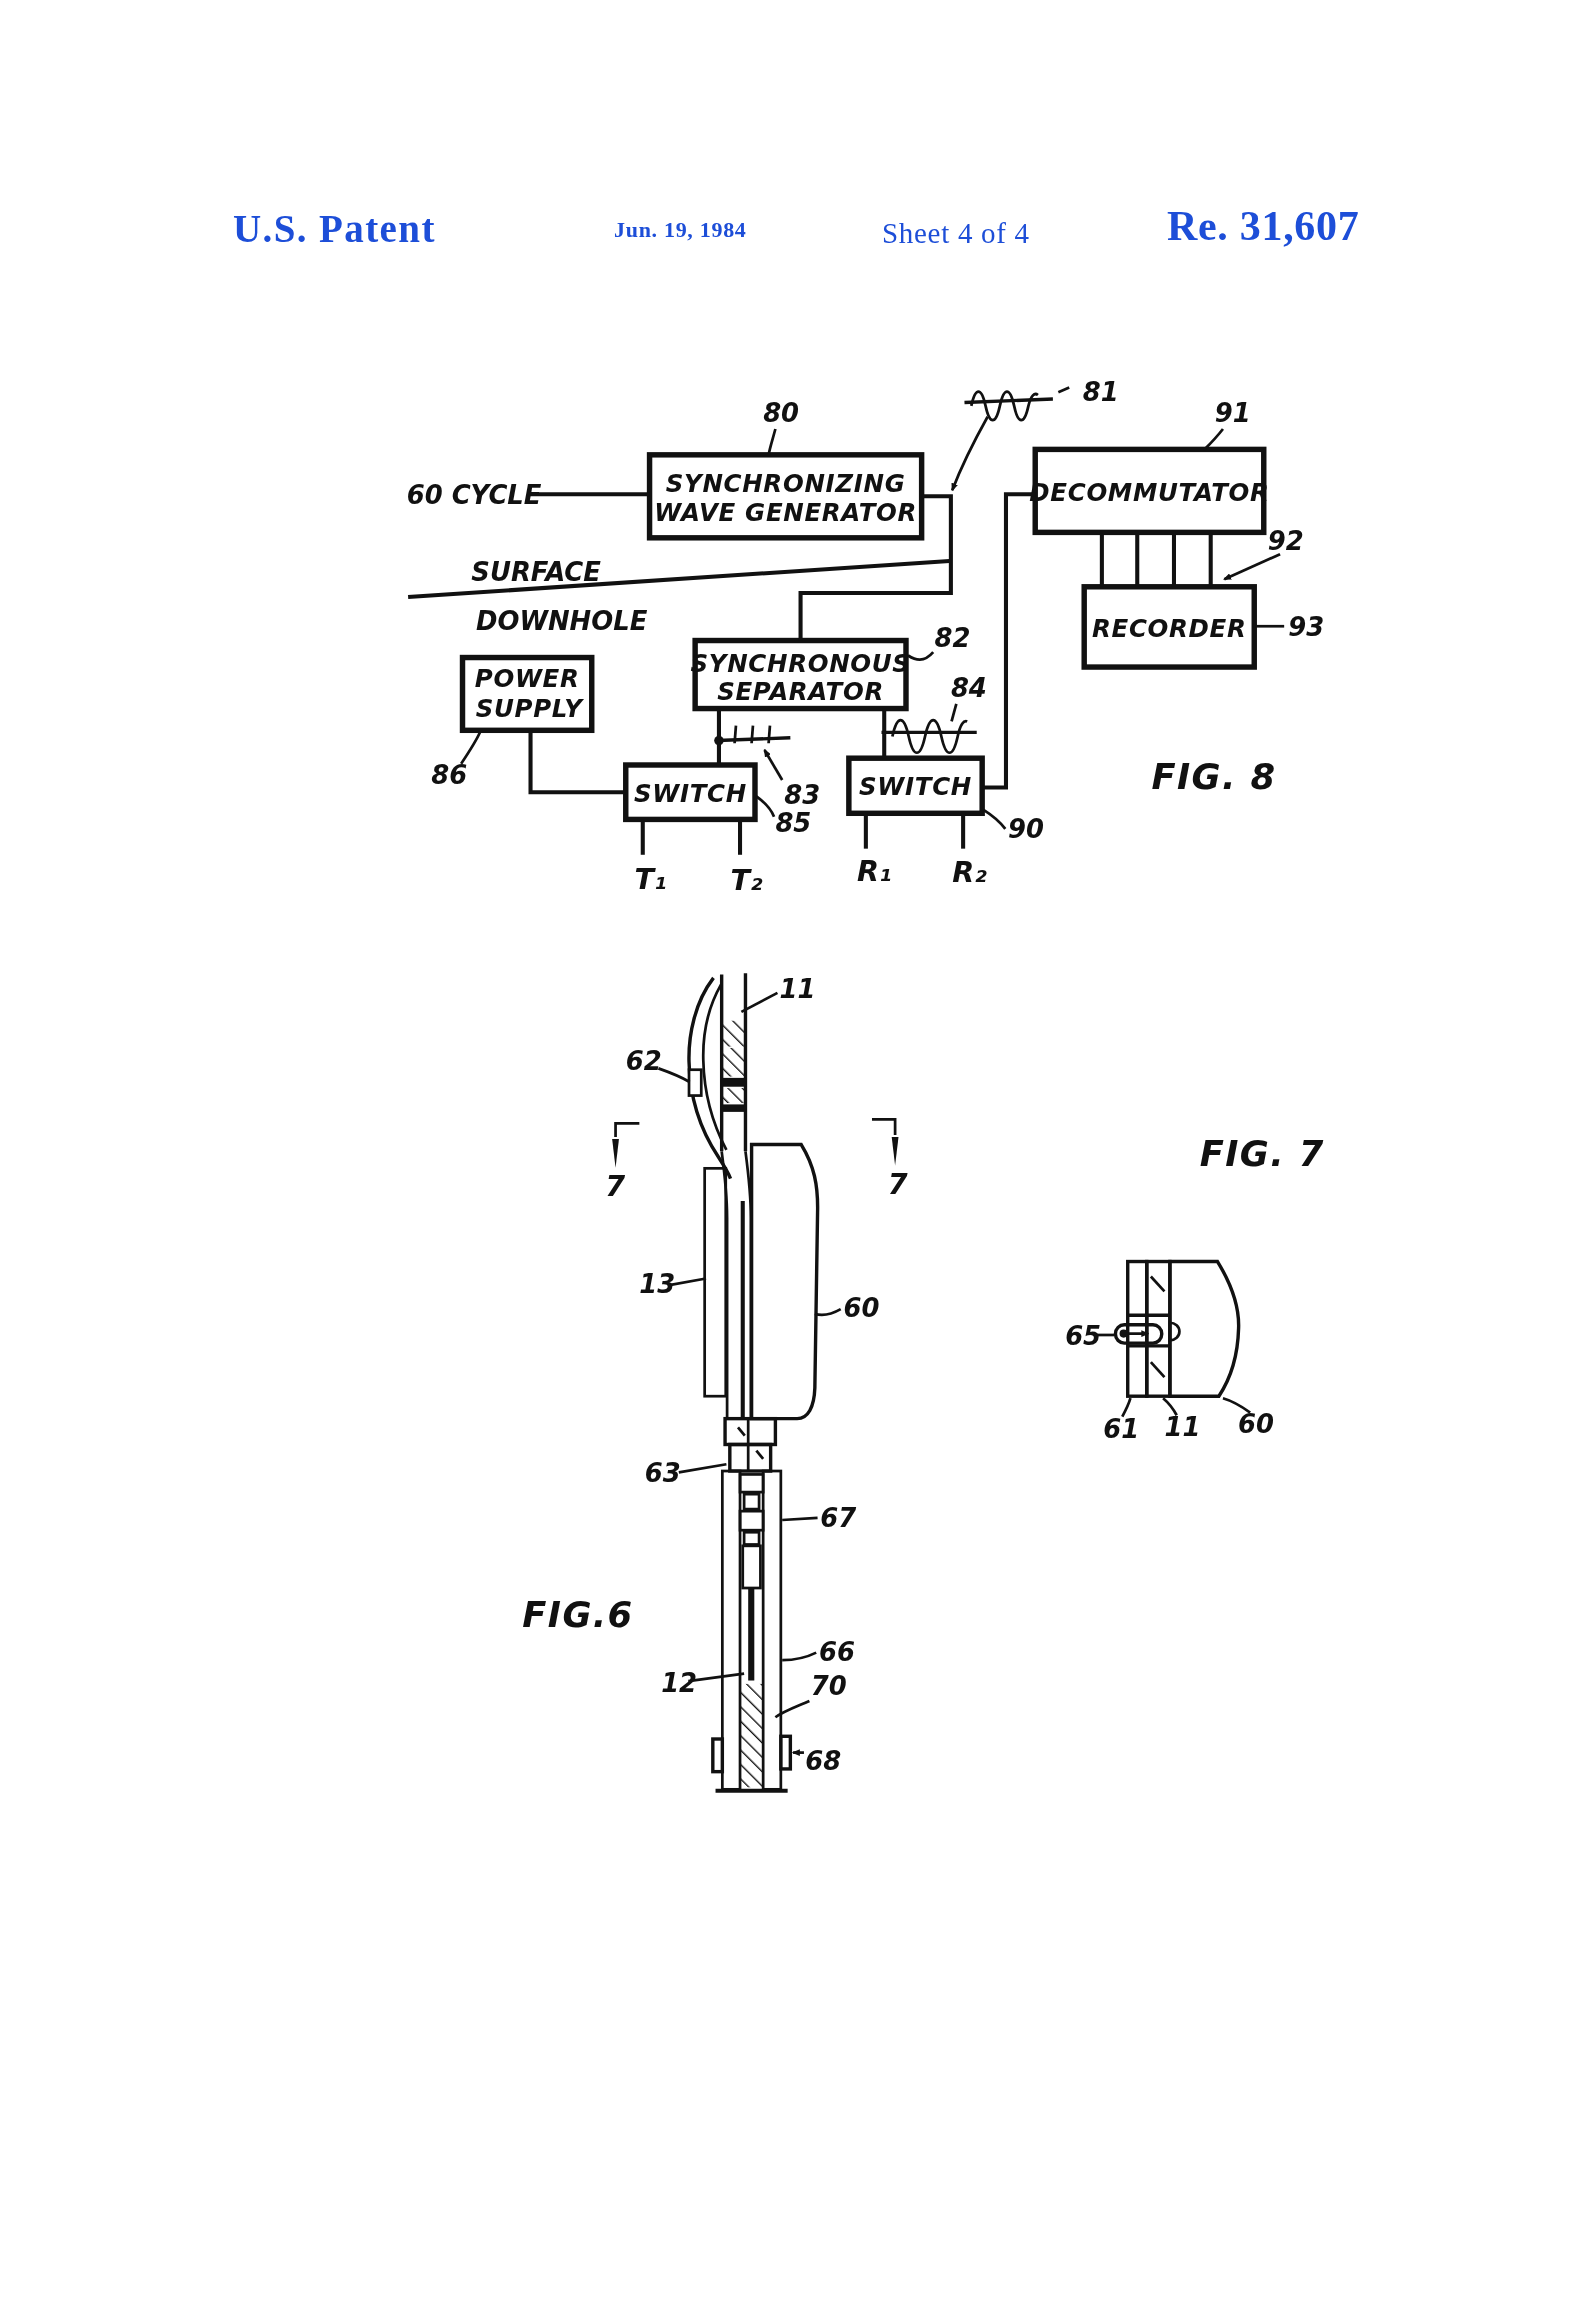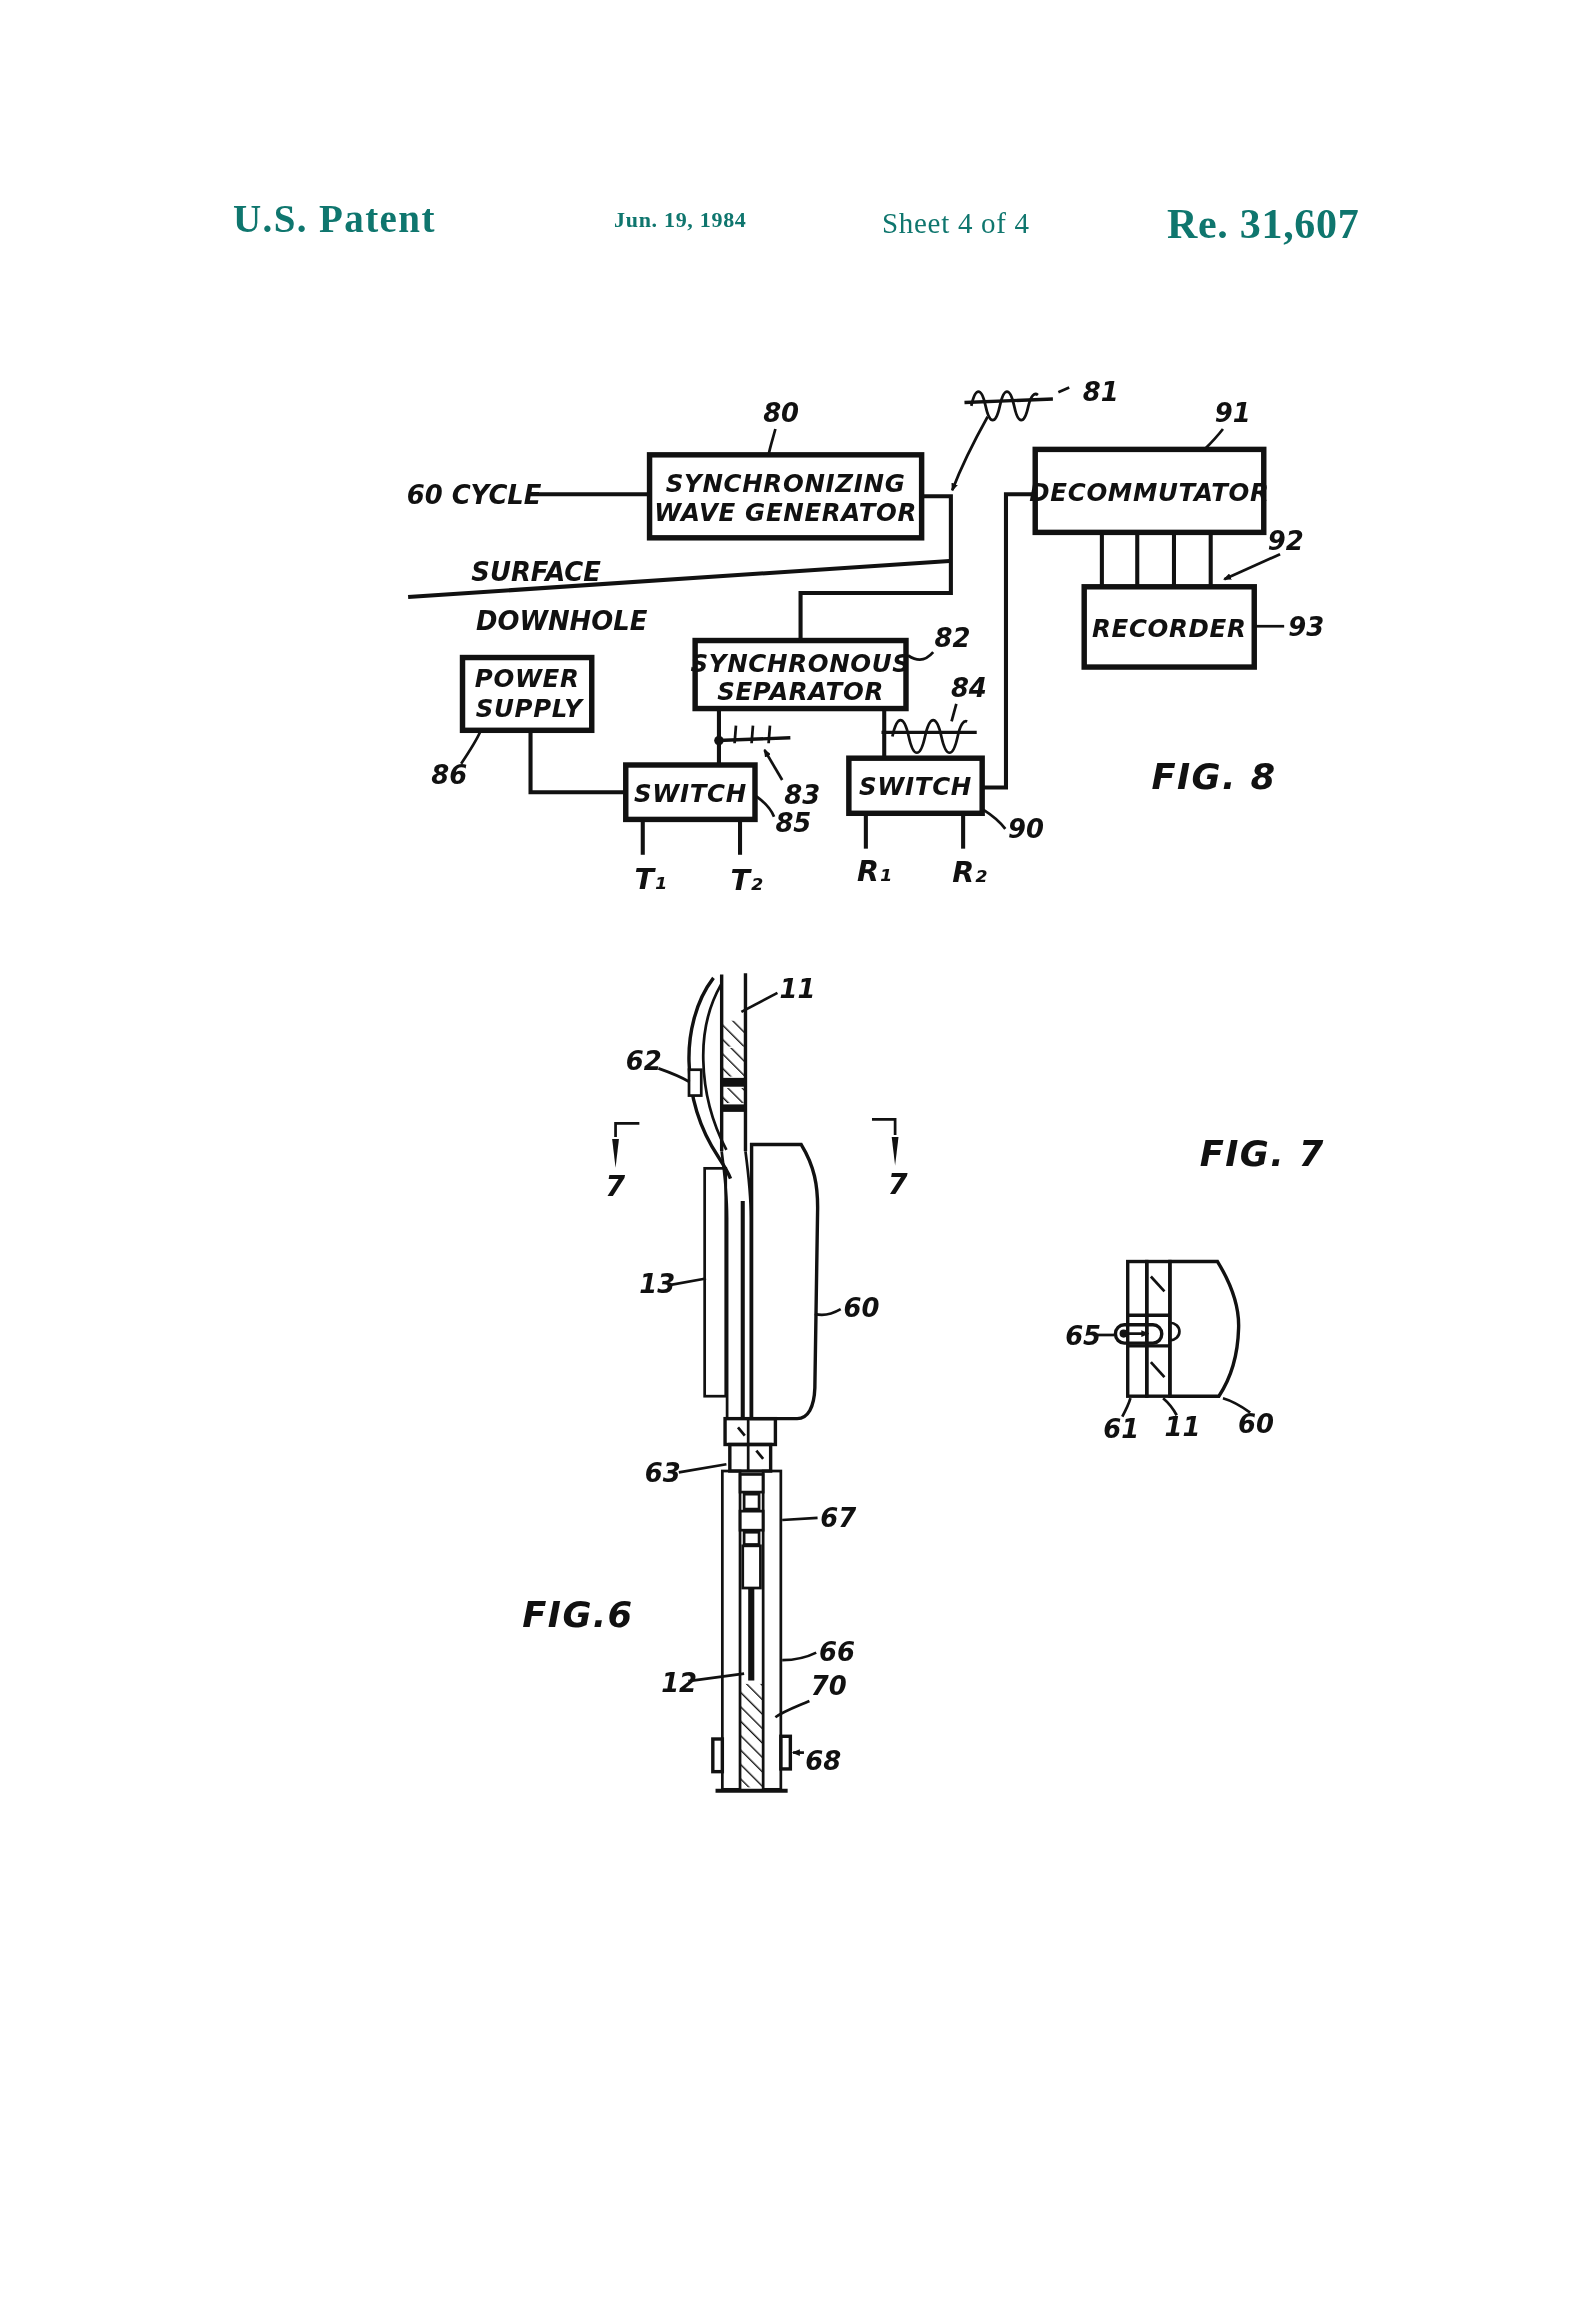--- a/index.html
+++ b/index.html
@@ -1,22 +1,22 @@
 <!DOCTYPE html>
 <html style="font-size:11px"><head>
 <meta charset="utf-8">
 <style>
   html,body{margin:0;padding:0;background:#e8e8e8;}
   .page{position:relative;width:1578px;height:2319px;background:#ffffff;overflow:hidden;
         font-family:"Liberation Serif", serif;color:#111;}
-  .hdr{position:absolute;white-space:nowrap;color:#0f766e;}
+  .hdr{position:absolute;white-space:nowrap;color:#1d4ed8;margin-top:10px;}
   .hdr-title{left:233px;top:196px;font-size:39px;font-weight:700;letter-spacing:1.4px;}
   .hdr-date{left:614px;top:207px;font-size:22px;letter-spacing:0.7px;font-weight:bold;}
   .hdr-sheet{left:882px;top:207px;font-size:29px;letter-spacing:0.7px;}
-  .hdr-number{left:1167px;top:200px;font-size:42px;font-weight:600;letter-spacing:0.7px;}
+  .hdr-number{left:1167px;top:192px;font-size:42px;font-weight:600;letter-spacing:0.7px;}
   svg{position:absolute;left:0;top:0;}
   .lbl{font:italic 600 38px "DejaVu Sans", sans-serif;fill:#111;}
   .boxlbl{font:italic 600 36px "DejaVu Sans", sans-serif;fill:#111;text-anchor:middle;letter-spacing:1px;}
   .term{font:italic 600 42px "DejaVu Sans", sans-serif;fill:#111;}
   .figcap{font:italic 700 52px "DejaVu Sans", sans-serif;fill:#111;letter-spacing:2px;}
   .wire{stroke:#111;stroke-width:6;fill:none;}
   .boxline{stroke:#111;stroke-width:8;fill:none;}
   .lead{stroke:#111;stroke-width:4;fill:none;}
   .draw{stroke:#111;stroke-width:5;fill:none;}
   .thin{stroke:#111;stroke-width:4;fill:none;}

